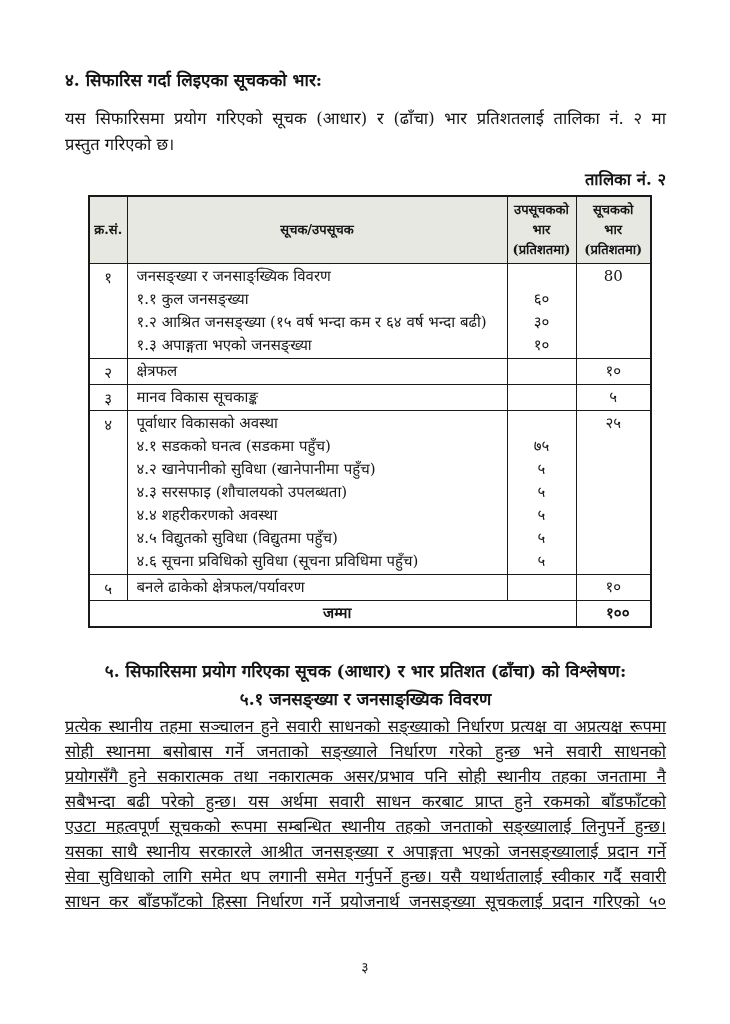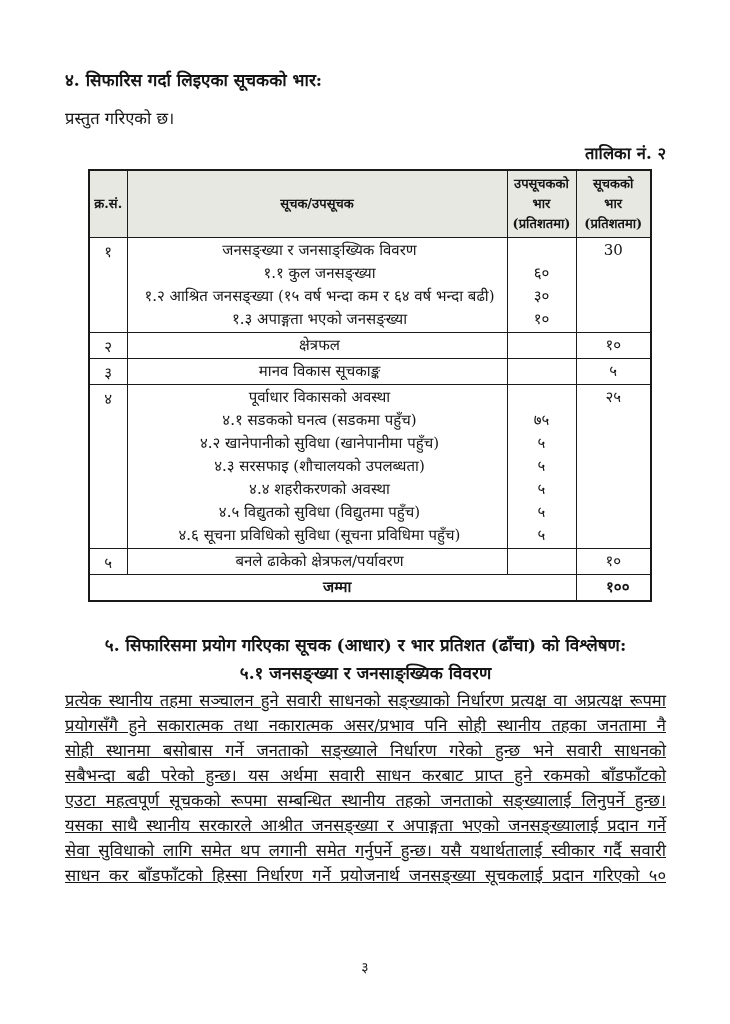--- a/index.html
+++ b/index.html
@@ -34,41 +34,42 @@
   col.c-sub{width:69px;}
   col.c-main{width:75px;}
   th,td{border:1px solid var(--border);vertical-align:top;}
   thead th{
     background:var(--header-bg);font-weight:bold;text-align:center;
     white-space:pre-line;line-height:20px;padding:3px 2px;font-size:13px;
     vertical-align:middle;
   }
   td{padding:1px 0;}
   td.sn{text-align:center;padding-top:3px;}
-  td.lbl{padding-left:9px;padding-right:4px;text-align:center;}
+  td.lbl{padding-left:9px;padding-right:4px;}
   td.num{text-align:center;}
   .cl{height:23px;line-height:23px;overflow:hidden;}
   tr.total td{font-weight:bold;text-align:center;height:25px;line-height:23px;vertical-align:middle;padding-left:9px;}
   .sec5{margin-top:30px;}
   .h-sub{font-size:17px;font-weight:bold;line-height:26px;margin-bottom:2px;text-align:center;}
   .body-par{margin-top:2px;}
   .body-par .pline{line-height:25px;text-decoration:underline;}
   .pageno{
     position:absolute;left:0;right:0;bottom:48px;
     text-align:center;font-size:14px;
   }
 </style>
 </head>
 <body>
 
 <div class="page">
 
   <div class="h-main">४. सिफारिस गर्दा लिइएका सूचकको भार:</div>
 
   <div>
+    <div class="pline just">यस सिफारिसमा प्रयोग गरिएको सूचक (आधार) र (ढाँचा) भार प्रतिशतलाई तालिका नं. २ मा</div>
     <div class="pline">प्रस्तुत गरिएको छ।</div>
   </div>
 
   <div class="tbl-title-wrap">
     <div class="tbl-title">तालिका नं. २</div>
   </div>
 
   <table>
     <colgroup>
       <col class="c-sn">
@@ -97,21 +98,21 @@
           <div class="cl">१.२ आश्रित जनसङ्ख्या (१५ वर्ष भन्दा कम र ६४ वर्ष भन्दा बढी)</div>
           <div class="cl">१.३ अपाङ्गता भएको जनसङ्ख्या</div>
         </td>
         <td class="num">
           <div class="cl"></div>
           <div class="cl">६०</div>
           <div class="cl">३०</div>
           <div class="cl">१०</div>
         </td>
         <td class="num">
-          <div class="cl">30</div>
+          <div class="cl">80</div>
         </td>
       </tr>
       <tr>
         <td class="sn">२</td>
         <td class="lbl">
           <div class="cl">क्षेत्रफल</div>
         </td>
         <td class="num">
           <div class="cl"></div>
         </td>
@@ -172,22 +173,22 @@
         <td>१००</td>
       </tr>
     </tbody>
   </table>
 
   <div class="sec5">
     <div class="h-sub">५. सिफारिसमा प्रयोग गरिएका सूचक (आधार) र भार प्रतिशत (ढाँचा) को विश्लेषण:</div>
     <div class="h-sub">५.१ जनसङ्ख्या र जनसाङ्ख्यिक विवरण</div>
     <div class="body-par">
       <div class="pline just">प्रत्येक स्थानीय तहमा सञ्चालन हुने सवारी साधनको सङ्ख्याको निर्धारण प्रत्यक्ष वा अप्रत्यक्ष रूपमा</div>
+      <div class="pline just">सोही स्थानमा बसोबास गर्ने जनताको सङ्ख्याले निर्धारण गरेको हुन्छ भने सवारी साधनको</div>
       <div class="pline just">प्रयोगसँगै हुने सकारात्मक तथा नकारात्मक असर/प्रभाव पनि सोही स्थानीय तहका जनतामा नै</div>
-      <div class="pline just">सोही स्थानमा बसोबास गर्ने जनताको सङ्ख्याले निर्धारण गरेको हुन्छ भने सवारी साधनको</div>
       <div class="pline just">सबैभन्दा बढी परेको हुन्छ।  यस अर्थमा सवारी साधन करबाट प्राप्त हुने रकमको बाँडफाँटको</div>
       <div class="pline just">एउटा महत्वपूर्ण सूचकको रूपमा सम्बन्धित स्थानीय तहको जनताको सङ्ख्यालाई लिनुपर्ने हुन्छ।</div>
       <div class="pline just">यसका साथै स्थानीय सरकारले आश्रीत जनसङ्ख्या र अपाङ्गता भएको जनसङ्ख्यालाई प्रदान गर्ने</div>
       <div class="pline just">सेवा सुविधाको लागि समेत थप लगानी समेत गर्नुपर्ने हुन्छ। यसै यथार्थतालाई स्वीकार गर्दै सवारी</div>
       <div class="pline just">साधन कर बाँडफाँटको हिस्सा निर्धारण गर्ने प्रयोजनार्थ जनसङ्ख्या सूचकलाई प्रदान गरिएको ५०</div>
     </div>
   </div>
 
   <div class="pageno">३</div>
 

